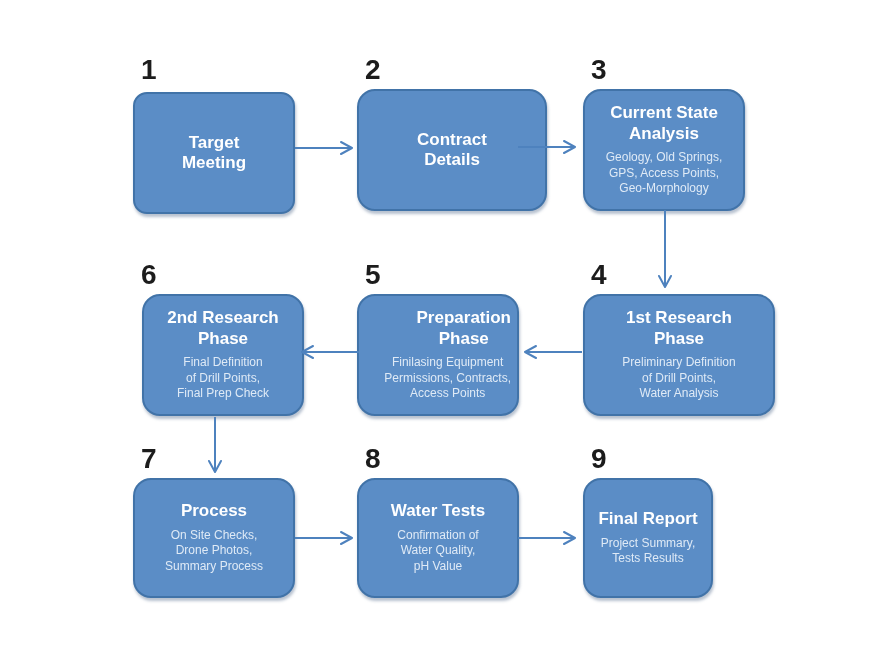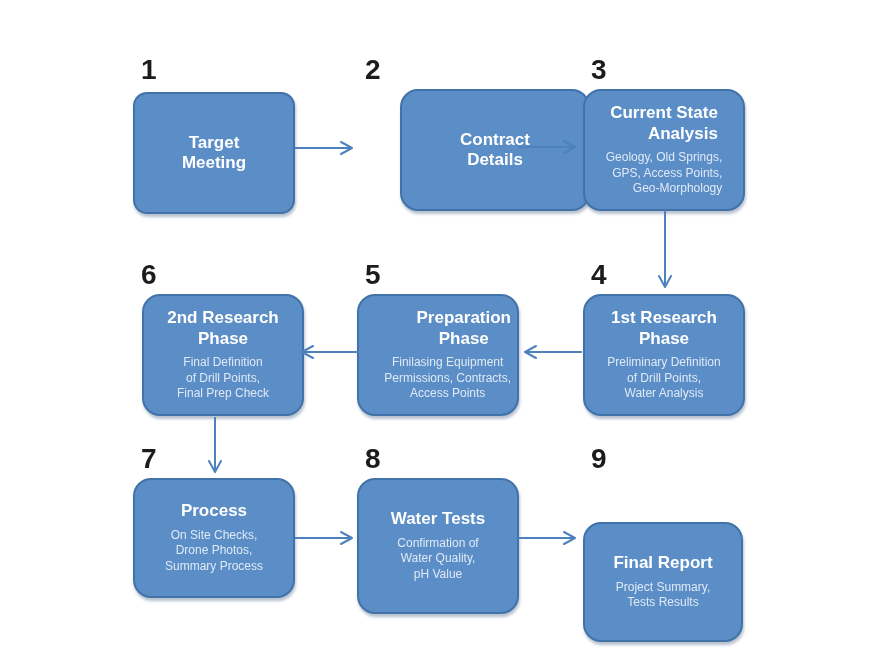--- a/index.html
+++ b/index.html
@@ -56,27 +56,27 @@
 
 <div class="canvas">
 
   <div class="num" style="left:141px; top:56px;">1</div>
   <div class="box" style="left:133px; top:92px; width:162px; height:122px;border-radius:14px;">
     <div class="title">Target
 Meeting</div>
   </div>
 
   <div class="num" style="left:365px; top:56px;">2</div>
-  <div class="box" style="left:357px; top:89px; width:190px; height:122px;margin-left:43px;">
+  <div class="box" style="left:357px; top:89px; width:190px; height:122px;">
     <div class="title">Contract
 Details</div>
   </div>
 
   <div class="num" style="left:591px; top:56px;">3</div>
-  <div class="box" style="left:583px; top:89px; width:162px; height:122px;text-align:right;">
+  <div class="box" style="left:583px; top:89px; width:162px; height:122px;">
     <div class="title">Current State
 Analysis</div>
     <div class="sub">Geology, Old Springs,
 GPS, Access Points,
 Geo-Morphology</div>
   </div>
 
   <div class="num" style="left:141px; top:261px;">6</div>
   <div class="box" style="left:142px; top:294px; width:162px; height:122px;">
     <div class="title">2nd Research
@@ -89,46 +89,46 @@
   <div class="num" style="left:365px; top:261px;">5</div>
   <div class="box" style="left:357px; top:294px; width:162px; height:122px;align-items:flex-end;">
     <div class="title">Preparation
 Phase</div>
     <div class="sub">Finilasing Equipment
 Permissions, Contracts,
 Access Points</div>
   </div>
 
   <div class="num" style="left:591px; top:261px;">4</div>
-  <div class="box" style="left:583px; top:294px; width:162px; height:122px;">
+  <div class="box" style="left:583px; top:294px; width:192px; height:122px;">
     <div class="title">1st Research
 Phase</div>
     <div class="sub">Preliminary Definition
 of Drill Points,
 Water Analysis</div>
   </div>
 
   <div class="num" style="left:141px; top:445px;">7</div>
   <div class="box" style="left:133px; top:478px; width:162px; height:120px;">
     <div class="title">Process</div>
     <div class="sub">On Site Checks,
 Drone Photos,
 Summary Process</div>
   </div>
 
   <div class="num" style="left:365px; top:445px;">8</div>
-  <div class="box" style="left:357px; top:478px; width:162px; height:136px;">
+  <div class="box" style="left:357px; top:478px; width:162px; height:120px;">
     <div class="title">Water Tests</div>
     <div class="sub">Confirmation of
 Water Quality,
 pH Value</div>
   </div>
 
   <div class="num" style="left:591px; top:445px;">9</div>
-  <div class="box" style="left:583px; top:478px; width:160px; height:120px;margin-top:44px;">
+  <div class="box" style="left:583px; top:478px; width:130px; height:120px;">
     <div class="title">Final Report</div>
     <div class="sub">Project Summary,
 Tests Results</div>
   </div>
 
   <div class="arrow" style="left:293px; top:139px;">
     <svg width="68" height="18" viewBox="0 0 68 18">
       <path d="M2 9 H58" stroke="#4e82be" stroke-width="2" fill="none"></path>
       <path d="M48 3 L59 9 L48 15" stroke="#4e82be" stroke-width="2" fill="none" stroke-linecap="round" stroke-linejoin="round"></path>
     </svg>

